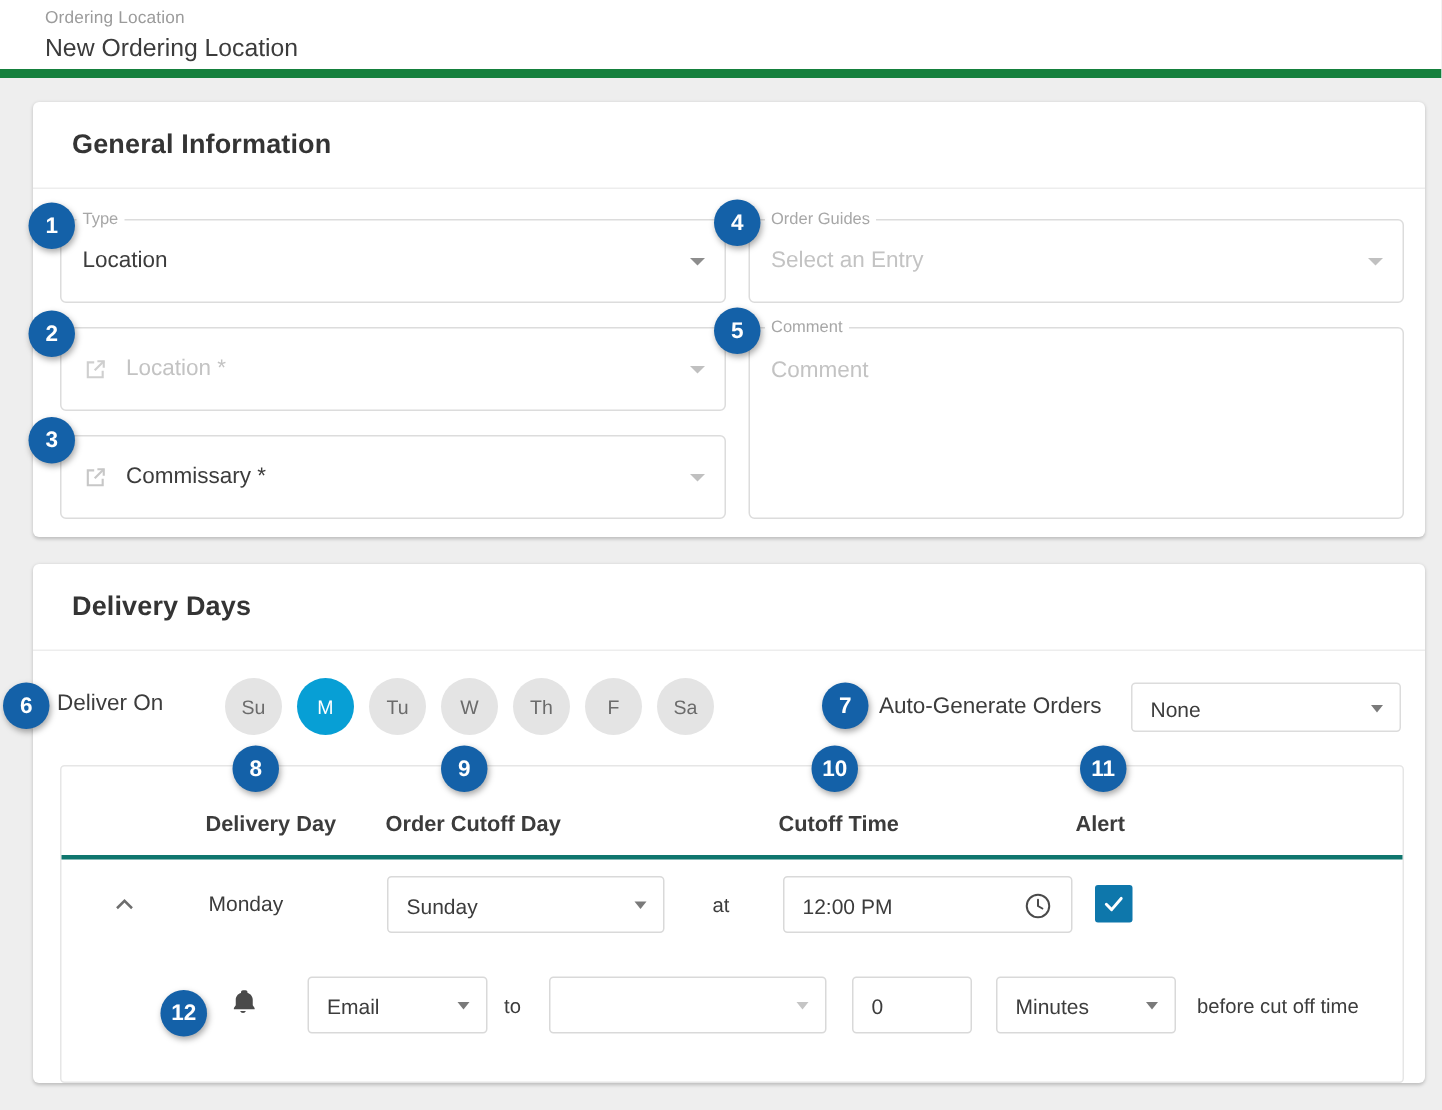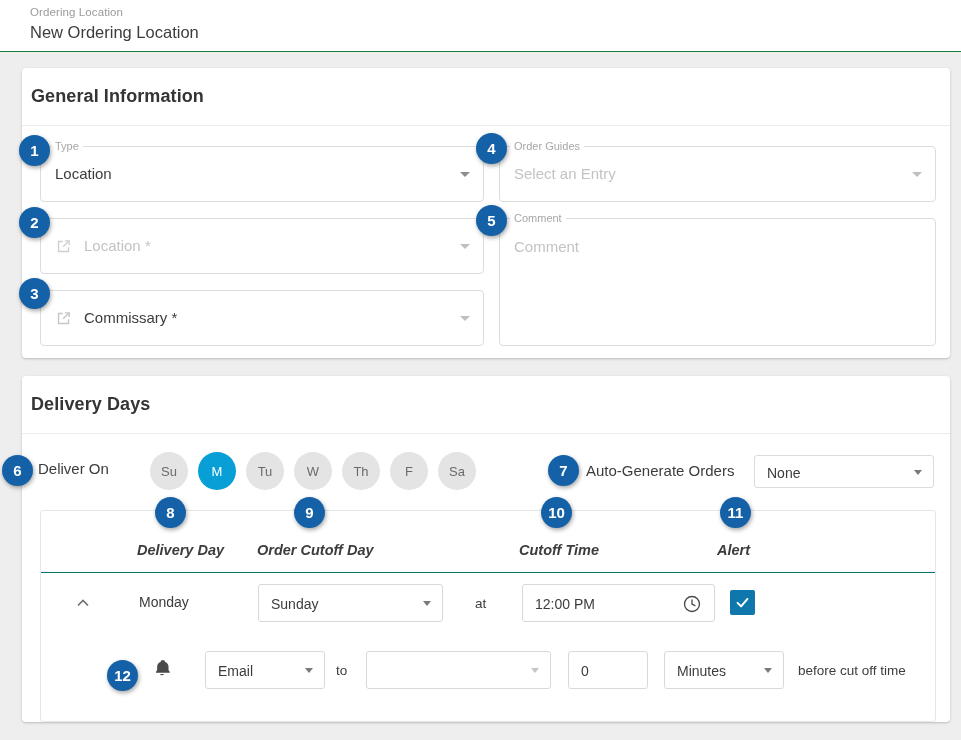--- a/index.html
+++ b/index.html
@@ -13,21 +13,21 @@
     overflow: hidden;
     position: relative;
   }
 
   
   #header {
     position: absolute;
     left: 0; top: 0;
     width: 961px; height: 52px;
     background: #ffffff;
-    border-bottom: 1px solid #15803d;
+    border-bottom: 6px solid #15803d;
   }
   #header-titles {
     position: absolute;
     left: 30px; top: 5px;
   }
   .hdr-eyebrow {
     font-size: 11.5px;
     color: #9b9b9b;
     line-height: 15px;
     letter-spacing: .1px;
@@ -73,21 +73,21 @@
     border-radius: 4px;
     box-shadow: 0 1px 3px rgba(0,0,0,.14), 0 1px 2px rgba(0,0,0,.08);
   }
   #card-general { left: 22px; top: 68px; width: 928px; height: 290px; }
   #card-delivery { left: 22px; top: 376px; width: 928px; height: 346px; }
 
   .card-header {
     height: 58px;
     border-bottom: 1px solid #ededed;
     display: flex; align-items: center;
-    padding-left: 9px;
+    padding-left: 26px;
   }
   .card-title {
     font-size: 18px;
     font-weight: bold;
     color: #343434;
     letter-spacing: .1px;
   }
 
   
   .field {
@@ -182,22 +182,21 @@
     position: absolute;
     left: 40px; top: 510px;
     width: 896px; height: 212px;
     border: 1px solid #e6e6e6;
     border-radius: 3px;
     background: #fff;
   }
   #table-head {
     position: relative;
     height: 62px;
-    border-bottom: 1px solid #0f766e;
-    font-style: italic;
+    border-bottom: 3px solid #0f766e;
   }
   .th {
     position: absolute;
     top: 31px;
     font-size: 14.5px;
     font-weight: bold;
     color: #3c3c3c;
     white-space: nowrap;
   }
   #th-delivery-day { left: 96px; }

